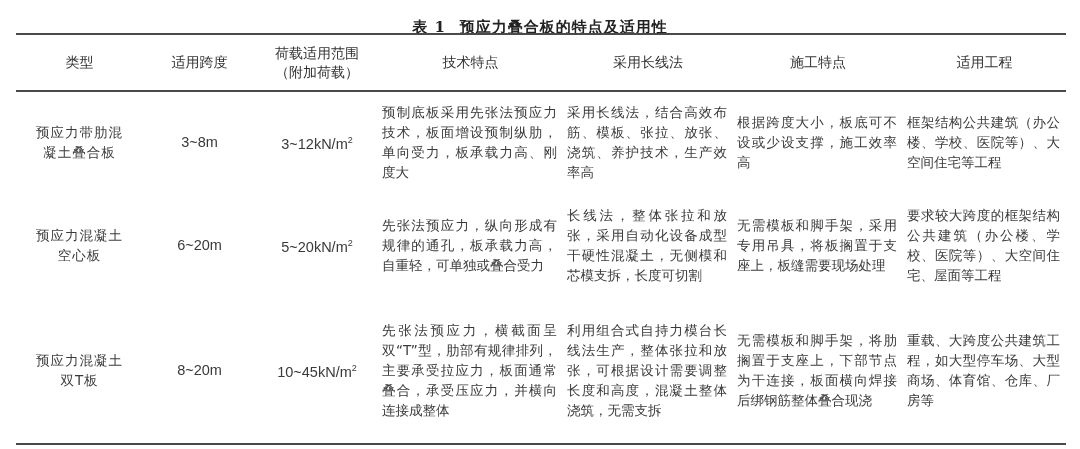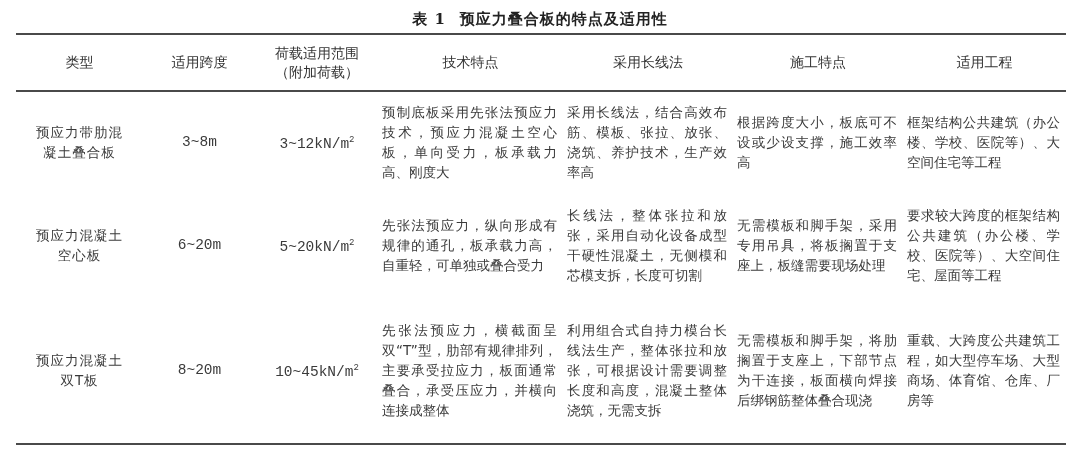--- a/index.html
+++ b/index.html
@@ -11,21 +11,21 @@
       width: 1080px;
       height: 449px;
       position: relative;
       overflow: hidden;
       font-family: "DejaVu Sans", "Liberation Sans", sans-serif;
       color: #333333;
     }
     .caption {
       position: absolute;
       left: 0;
-      top: 10px;
+      top: 18px;
       width: 1080px;
       text-align: center;
       font-family: "DejaVu Serif", "Liberation Serif", serif;
       font-weight: bold;
       font-size: 15px;
       color: #222222;
       letter-spacing: 1px;
     }
     .caption .num {
       margin-right: 14px;
@@ -67,21 +67,21 @@
       line-height: 20px;
     }
     td.text {
       text-align: justify;
       line-height: 20px;
       padding: 0 6px 0 4px;
     }
     tr.r1 td { height: 100px; }
     tr.r2 td { height: 105px; }
     tr.r3 td { height: 146px; }
-    .ncell { font-family: Liberation Mono, monospace; font-size: 14.5px; margin-top: 36px; }
+    .ncell { font-family: Liberation Sans, sans-serif; font-size: 14.5px; margin-top: 36px; }
     sup { font-size: 9px; vertical-align: 6px; }
   </style>
 </head>
 <body>
 
 <div class="caption">
   <span class="num">表 1</span><span>预应力叠合板的特点及适用性</span>
 </div>
 
 <table>
@@ -108,21 +108,21 @@
       <th>适用工程</th>
     </tr>
   </thead>
   <tbody>
     <tr class="r1">
       <td class="center">
           <div style="width:96px;margin:10px auto;letter-spacing:1px">预应力带肋混凝土叠合板</div>
         </td>
       <td class="center ncell">3~8m</td>
       <td class="center ncell"><span>3~12kN/m</span><sup>2</sup></td>
-      <td class="text">预制底板采用先张法预应力技术，预应力混凝土空心板，单向受力，板承载力高、刚度大</td>
+      <td class="text">预制底板采用先张法预应力技术，板面增设预制纵肋，单向受力，板承载力高、刚度大</td>
       <td class="text">采用长线法，结合高效布筋、模板、张拉、放张、浇筑、养护技术，生产效率高</td>
       <td class="text">根据跨度大小，板底可不设或少设支撑，施工效率高</td>
       <td class="text">框架结构公共建筑（办公楼、学校、医院等）、大空间住宅等工程</td>
     </tr>
     <tr class="r2">
       <td class="center">
           <div style="width:96px;margin:9px auto;letter-spacing:1px">预应力混凝土空心板</div>
         </td>
       <td class="center ncell">6~20m</td>
       <td class="center ncell"><span>5~20kN/m</span><sup>2</sup></td>

